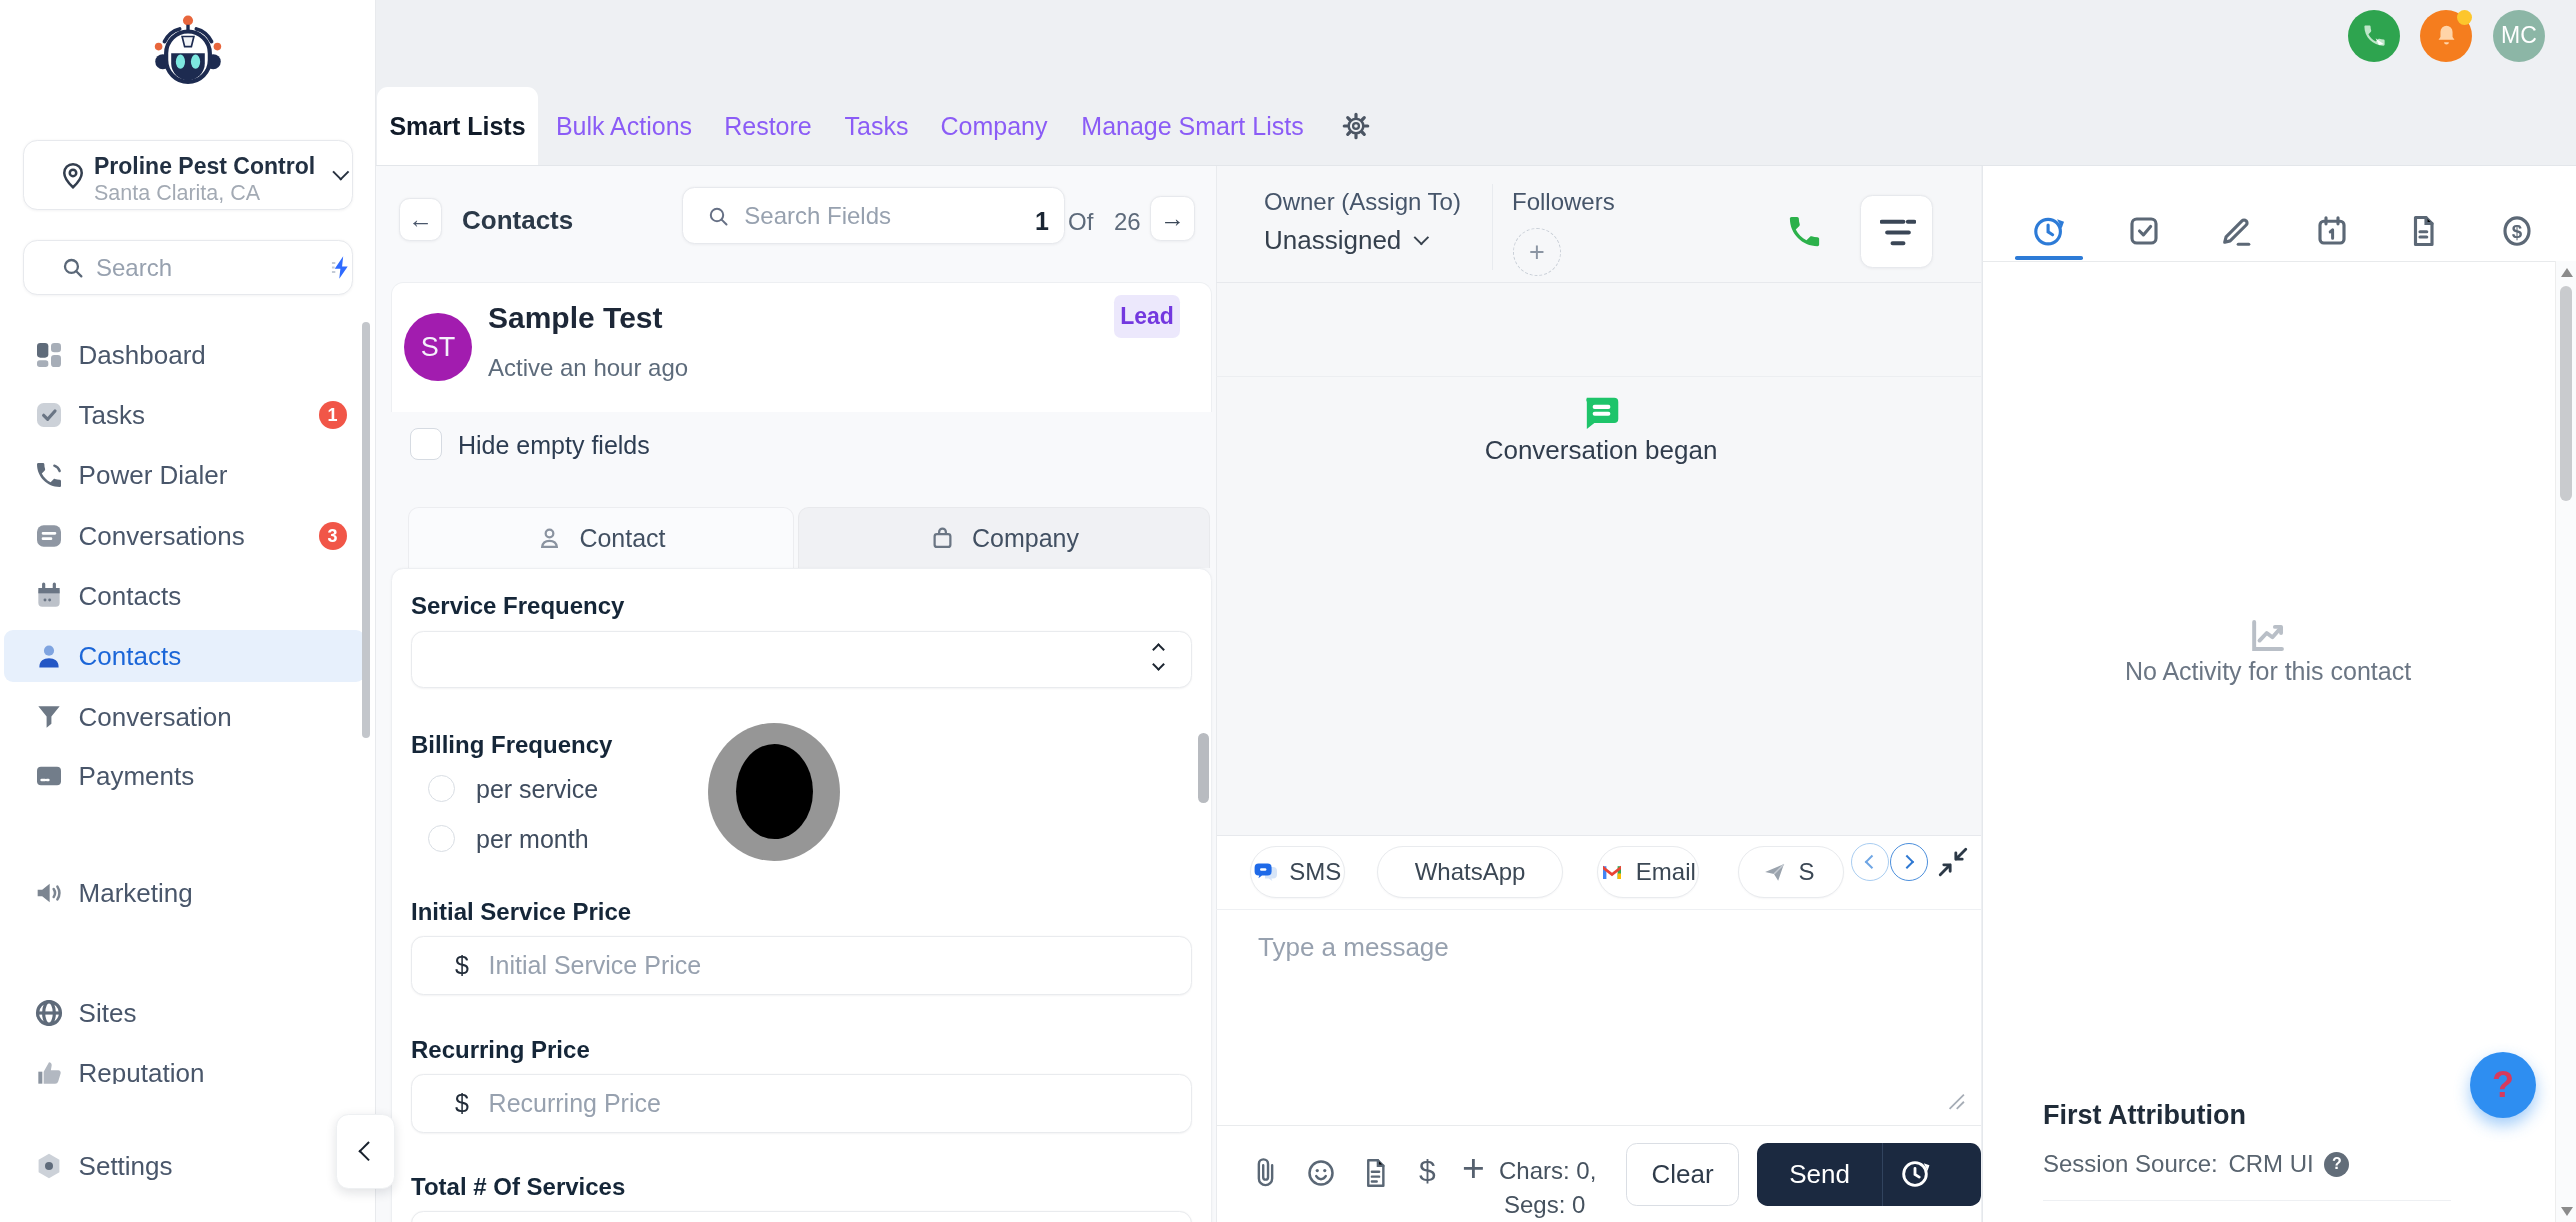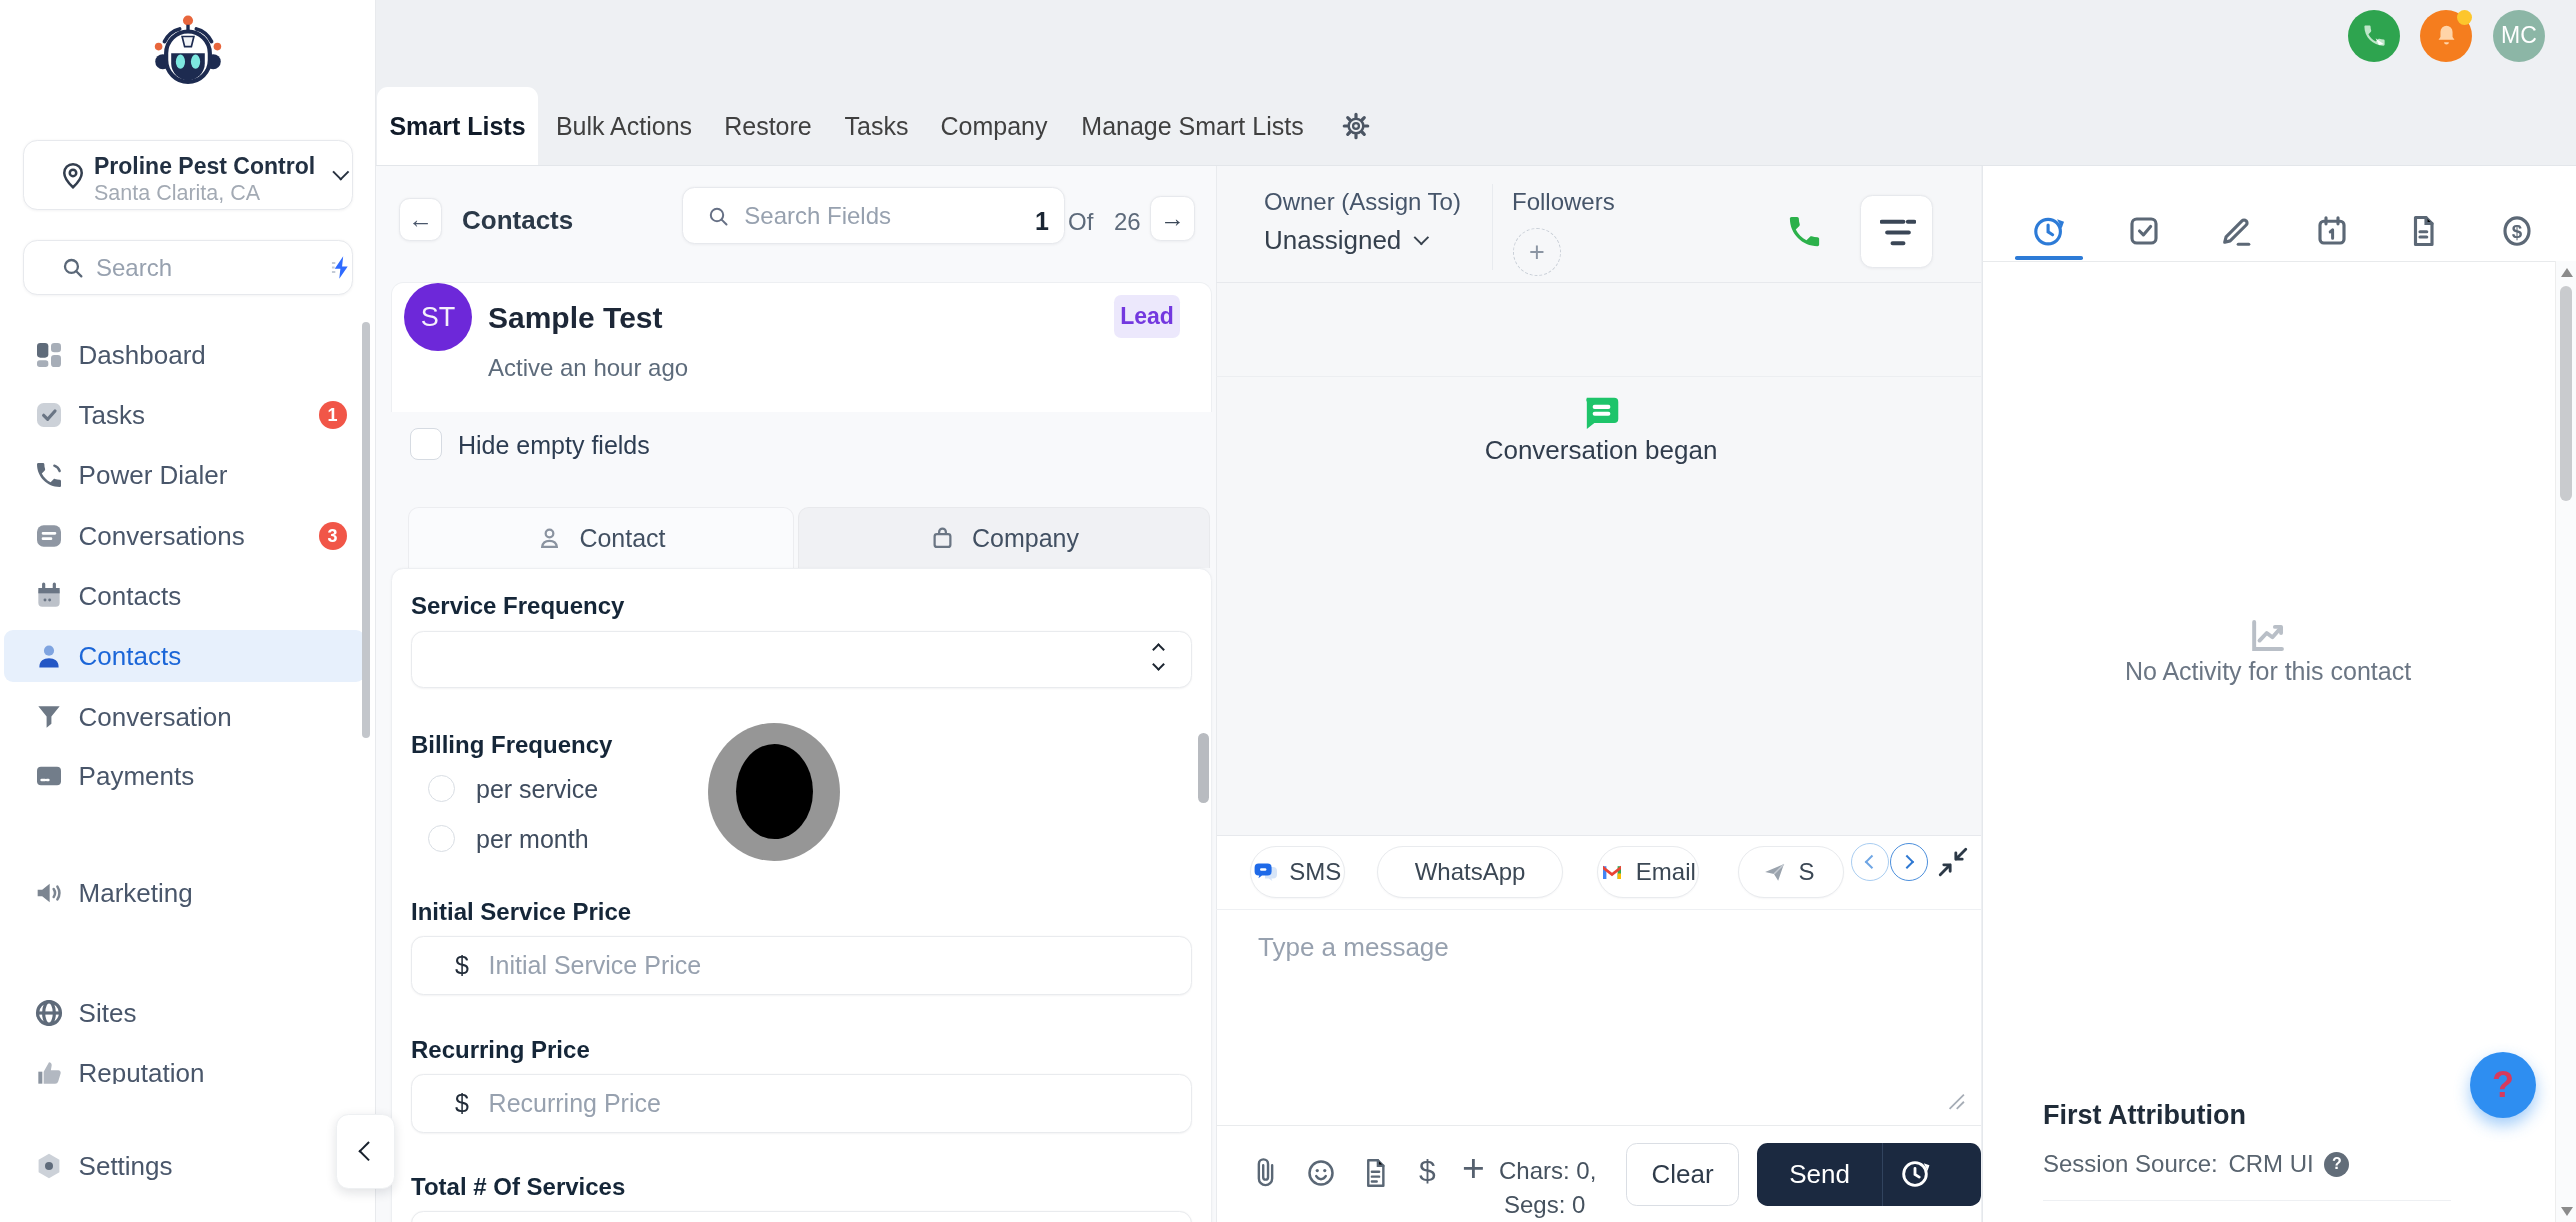--- a/index.html
+++ b/index.html
@@ -27,21 +27,21 @@
   #sidebar { left:0; top:0; width:376px; height:1223px; background:#fff; border-right:0.9px solid #e8eaed; }
   .navitem { left:3.6px; width:361px; height:52px; border-radius:9px; }
   .navitem .lbl { position:absolute; left:75px; top:50%; transform:translateY(-50%); font-size:26px; color:#49566a; }
   .navitem.active { background:#e7f0fc; }
   .navitem.active .lbl { color:#1b66d8; font-weight:500; }
   .nav-ico { position:absolute; left:29px; top:50%; transform:translateY(-50%); width:32px; height:32px; }
   .nav-badge { position:absolute; left:315px; top:50%; transform:translateY(-50%); width:28px; height:28px; border-radius:50%;
     background:#f15648; color:#fff; font-size:18px; font-weight:700; display:flex; align-items:center; justify-content:center; }
 
   
-  .toptab { top:87px; height:79px; display:flex; align-items:center; justify-content:center; font-size:25px; color:#404040; }
+  .toptab { top:87px; height:79px; display:flex; align-items:center; justify-content:center; font-size:25px; color:#8b5cf6; }
   .toptab.active { background:#fff; border-radius:10.7px 10.7px 0 0; font-weight:600; color:#111b29; }
 
   .fieldlabel { font-size:24px; font-weight:600; color:#152638; }
   .biginput { background:#fff; border:0.9px solid #e9ebee; border-radius:12.5px; box-shadow:0 0.9px 1.8px rgba(16,24,40,.05); display:flex; align-items:center; }
   .pill { height:52px; background:#fff; border:0.9px solid #e9ebee; border-radius:26px; box-shadow:0 0.9px 1.8px rgba(16,24,40,.04);
     display:flex; align-items:center; justify-content:center; gap:11.6px; font-size:24px; color:#3b4754; }
   .circbtn { width:38px; height:38px; border-radius:50%; background:#fff; display:flex; align-items:center; justify-content:center; }
   .rp-ico { position:absolute; top:213px; width:36px; height:36px; }
 </style>
 </head>
@@ -229,21 +229,21 @@
     <path d="M15.6 15.6 L20.5 20.5" stroke="#667085" stroke-width="2" stroke-linecap="round"></path>
   </svg>
   <input style="width: 286px; height: 54px; font-size: 24px; color: rgb(59, 71, 84);" placeholder="Search Fields">
 </div>
 <div class="abs" style="left:1035px;top:207px;font-size:25px;font-weight:600;color:#1a2533">1</div>
 <div class="abs" style="left:1068px;top:208px;font-size:24px;color:#5d6a7a">Of</div>
 <div class="abs" style="left:1114px;top:208px;font-size:24px;color:#5d6a7a">26</div>
 <div class="abs card shadow flex" style="left:1150px;top:196px;width:45px;height:45px;border-radius:10.7px;justify-content:center;font-size:25px;color:#3b4858">→</div>
 
 <div class="abs" style="left:391px;top:282px;width:821px;height:130px;background:#fff;border:0.9px solid #edeff2;border-bottom:none;border-radius:12.5px 12.5px 0 0"></div>
-<div class="abs flex" style="left:404px;top:283px;width:68px;height:68px;border-radius:50%;background:#6d28d9;justify-content:center;color:#f4f0fb;font-size:27px">ST</div>
+<div class="abs flex" style="left:404px;top:313px;width:68px;height:68px;border-radius:50%;background:#a21caf;justify-content:center;color:#f4f0fb;font-size:27px">ST</div>
 <div class="abs" style="left:488px;top:301px;font-size:30px;font-weight:700;color:#1d2737">Sample Test</div>
 <div class="abs" style="left:488px;top:354px;font-size:24px;color:#5d6b7b">Active an hour ago</div>
 <div class="abs flex" style="left:1114px;top:295px;width:66px;height:43px;background:#ece8fc;border-radius:7.2px;justify-content:center;font-size:23px;font-weight:600;color:#7338df">Lead</div>
 
 <div class="abs" style="left:410px;top:428px;width:32px;height:32px;background:#fff;border:0.9px solid #d6dbe2;border-radius:8px"></div>
 <div class="abs" style="left:458px;top:431px;font-size:25px;color:#2d3d52">Hide empty fields</div>
 
 <div class="abs flex" style="left:408px;top:507px;width:386px;height:61px;background:#fafbfd;border:0.9px solid #ecedf0;border-bottom:none;border-radius:10.7px 10.7px 0 0;justify-content:center;gap:16px">
   <svg width="27" height="27" viewBox="0 0 24 24">
     <circle cx="12" cy="7.6" r="3.4" fill="none" stroke="#8a93a0" stroke-width="2"></circle>

